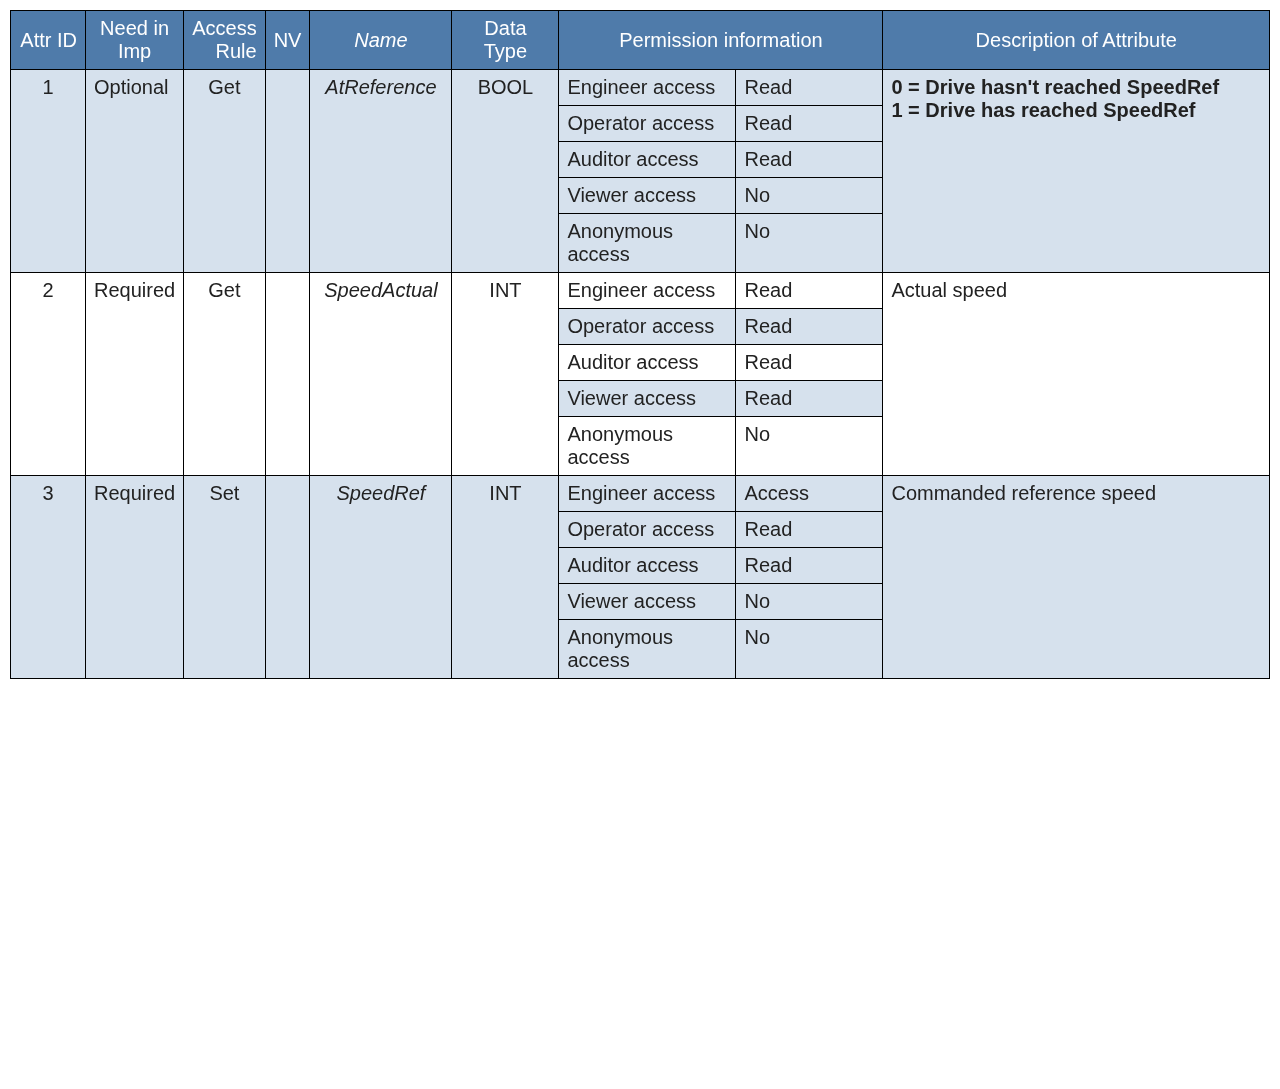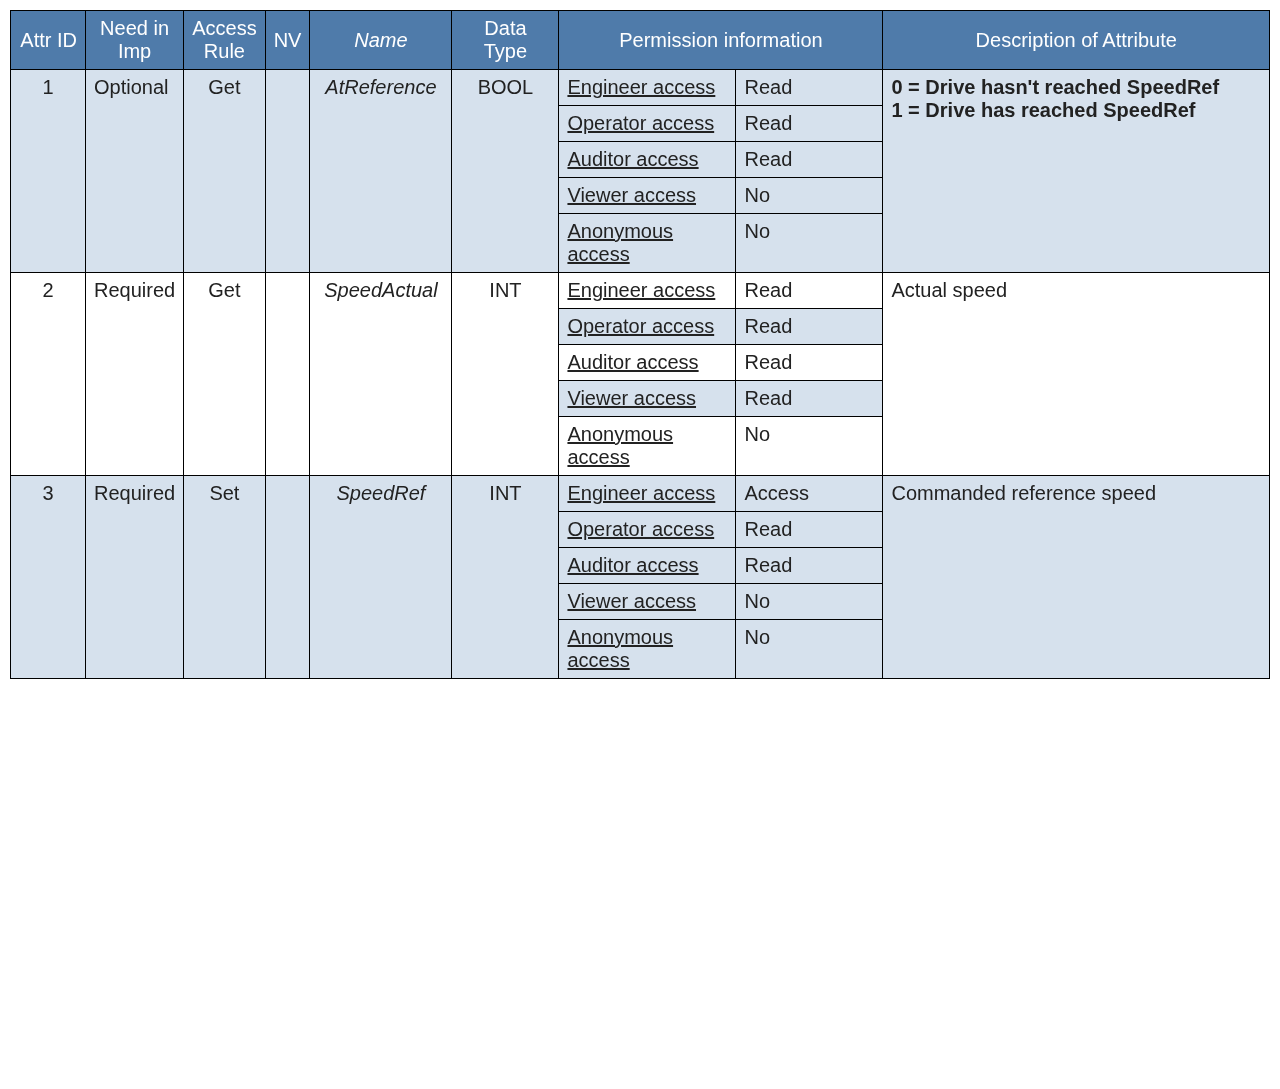--- a/index.html
+++ b/index.html
@@ -22,25 +22,25 @@
   }
   th {
     background: #4f7baa;
     color: #fff;
     font-weight: normal;
     text-align: center;
     vertical-align: middle;
   }
   .c-attrid { width: 58px; text-align: right; }
   .c-need   { width: 60px; }
-  .c-rule   { width: 55px; text-align: center; }
+  .c-rule   { width: 55px; text-align: right; }
   .c-nv     { width: 24px; margin-left: 36px; }
   .c-name   { width: 125px; text-align: center; font-style: italic; }
   .c-dtype  { width: 90px; text-align: center; }
-  .c-perm-role { width: 160px; text-decoration: underline; }
+  .c-perm-role { width: 160px; }
   .c-perm-val  { width: 130px; }
   .c-desc   { width: auto; }
   .shade { background: #d6e1ed; }
   td.center { text-align: center; }
 </style>
 </head>
 <body>
 
 <table>
   <thead>

